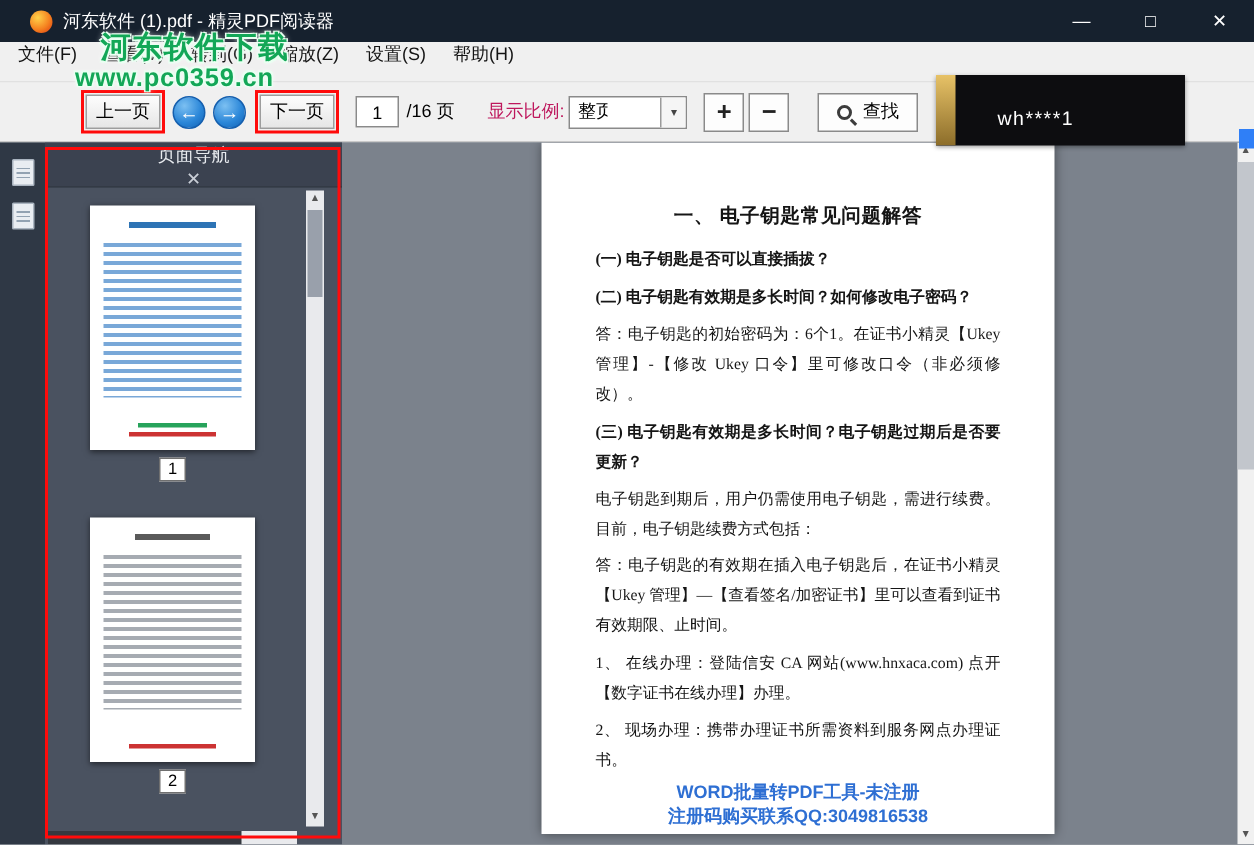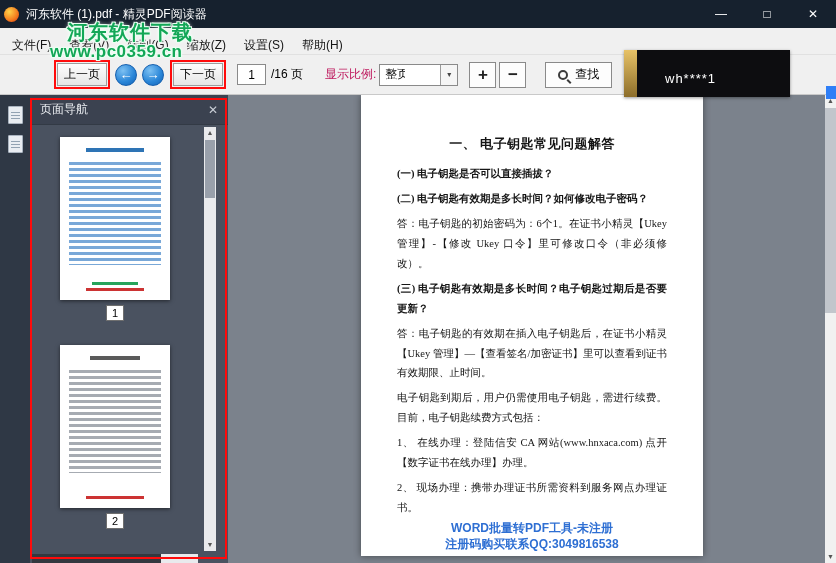--- a/index.html
+++ b/index.html
@@ -1,29 +1,29 @@
 <!DOCTYPE html>
 <html><head>
 <meta charset="utf-8">
 <style>
   * { box-sizing: border-box; margin: 0; padding: 0; }
   html,body { width:836px; height:563px; overflow:hidden; }
   body { font-family:"Liberation Sans","DejaVu Sans",sans-serif; background:#7b828c; }
   .window { position:relative; width:836px; height:563px; background:#f0f0f0; }
 
   
-  .titlebar { height:28px; background:#16212e; display:flex; align-items:center; padding-left:4px; color:#fff; font-size:12px; }
+  .titlebar { height:28px; background:#16212e; display:flex; align-items:center; padding-left:20px; color:#fff; font-size:12px; }
   .app-icon { width:15px; height:15px; border-radius:50%; flex:0 0 15px;
     background:radial-gradient(circle at 35% 32%, #ffd24a, #f58220 55%, #d8360f); margin-right:7px; }
   .title-text { white-space:nowrap; }
   .win-controls { margin-left:auto; display:flex; height:100%; }
   .win-btn { width:46px; height:100%; display:flex; align-items:center; justify-content:center; font-size:12px; color:#fff; cursor:default; }
 
   
-  .menubar { height:27px; background:#f0f0f0; display:flex; align-items:flex-end; font-size:12px; color:#141414; padding-left:3px; border-bottom:1px solid #e1e1e1; }
+  .menubar { height:27px; background:#f0f0f0; display:flex; align-items:flex-start; font-size:12px; color:#141414; padding-left:3px; border-bottom:1px solid #e1e1e1; }
   .menu-item { padding:0 9px; display:flex; align-items:center; cursor:default; }
 
   
   .toolbar { height:40px; background:#f0f0f0; border-bottom:1px solid #c9c9c9; display:flex; align-items:center; position:relative;padding-left:48px; }
   .hl-box { border:2px solid #ff0b0b; padding:1px; display:inline-flex; margin-left:6px; }
   .tb-btn { font-family:inherit; font-size:12px; color:#000; height:23px; min-width:43px; padding:0 6px;
     background:linear-gradient(#fdfdfd,#e6e6e6); border:1px solid #9d9d9d; }
   .circle-btn { width:22px; height:22px; border-radius:50%; margin-left:5px; padding:0; color:#fff; font-size:13px; font-weight:bold; line-height:20px; text-align:center;
     border:1px solid #15ordf; border:1px solid #155fae;
     background:radial-gradient(circle at 35% 28%, #7cc0f2, #2a86d8 58%, #1261b4); }
@@ -55,21 +55,21 @@
 
   
   .main { display:flex; height:468px; position:relative; background:#7b828c; }
 
   .icon-strip { width:30px; background:#2f3845; display:flex; flex-direction:column; align-items:center; padding-top:11px; gap:11px; }
   .strip-icon { width:15px; height:18px; background:#e9edf2; border:1px solid #aab4c0; border-radius:1px; position:relative; }
   .strip-icon::after { content:""; position:absolute; left:2px; right:2px; top:3px; height:10px;
     background:repeating-linear-gradient(#e9edf2 0 2px, #92a2b2 2px 3px); }
 
   .nav-panel { width:198px; background:#4a5260; position:relative; flex:0 0 198px; }
-  .panel-header { height:30px; background:#3b4250; border-bottom:1px solid #333a45; color:#e9ecf0; font-size:12px; display:flex; align-items:center; justify-content:space-between; padding:0 10px; }
+  .panel-header { height:30px; background:#3b4250; border-bottom:1px solid #333a45; color:#e9ecf0; font-size:12px; display:flex; align-items:center; justify-content:space-between; padding:0 10px;flex-direction:column; }
   .panel-close { color:#c9ced6; font-size:12px; cursor:default; }
   .thumbs { position:absolute; top:30px; left:0; right:0; bottom:9px; overflow:hidden; }
   .thumb { width:110px; height:163px; margin:12px 0 0 30px; background:#fff; box-shadow:0 1px 4px rgba(0,0,0,.55); padding:11px 9px 8px; position:relative; cursor:pointer; }
   .thumb .t-title { height:4px; margin:0 auto 7px; }
   .thumb .t-lines { height:106px; }
   .thumb.t1 .t-title { width:62%; background:#2e74b5; }
   .thumb.t1 .t-lines { background:repeating-linear-gradient(#ffffff 0 3px, #79a8d8 3px 6px); }
   .thumb.t2 .t-title { width:55%; background:#5a5a5a; }
   .thumb.t2 .t-lines { background:repeating-linear-gradient(#ffffff 0 3px, #a6abb2 3px 6px); }
   .t-wm { position:absolute; bottom:9px; left:0; right:0; text-align:center; }
@@ -203,22 +203,22 @@
       <div class="panel-red"></div>
     </div>
 
     <div class="viewer">
       <div class="pdf-page">
         <div class="doc-heading">一、 电子钥匙常见问题解答</div>
         <p class="q">(一) 电子钥匙是否可以直接插拔？</p>
         <p class="q">(二) 电子钥匙有效期是多长时间？如何修改电子密码？</p>
         <p class="a">答：电子钥匙的初始密码为：6个1。在证书小精灵【Ukey 管理】-【修改 Ukey 口令】里可修改口令（非必须修改）。</p>
         <p class="q">(三) 电子钥匙有效期是多长时间？电子钥匙过期后是否要更新？</p>
+        <p class="a">电子钥匙到期后，用户仍需使用电子钥匙，需进行续费。目前，电子钥匙续费方式包括：</p>
         <p class="a">答：电子钥匙的有效期在插入电子钥匙后，在证书小精灵【Ukey 管理】—【查看签名/加密证书】里可以查看到证书有效期限、止时间。</p>
-        <p class="a">电子钥匙到期后，用户仍需使用电子钥匙，需进行续费。目前，电子钥匙续费方式包括：</p>
         <p class="a">1、 在线办理：登陆信安 CA 网站(www.hnxaca.com) 点开【数字证书在线办理】办理。</p>
         <p class="a">2、 现场办理：携带办理证书所需资料到服务网点办理证书。</p>
 
         <div class="reg-wm">
           <div>WORD批量转PDF工具-未注册</div>
           <div>注册码购买联系QQ:3049816538</div>
         </div>
       </div>
       <div class="vscroll">
         <div class="vs-arrow">▲</div>

